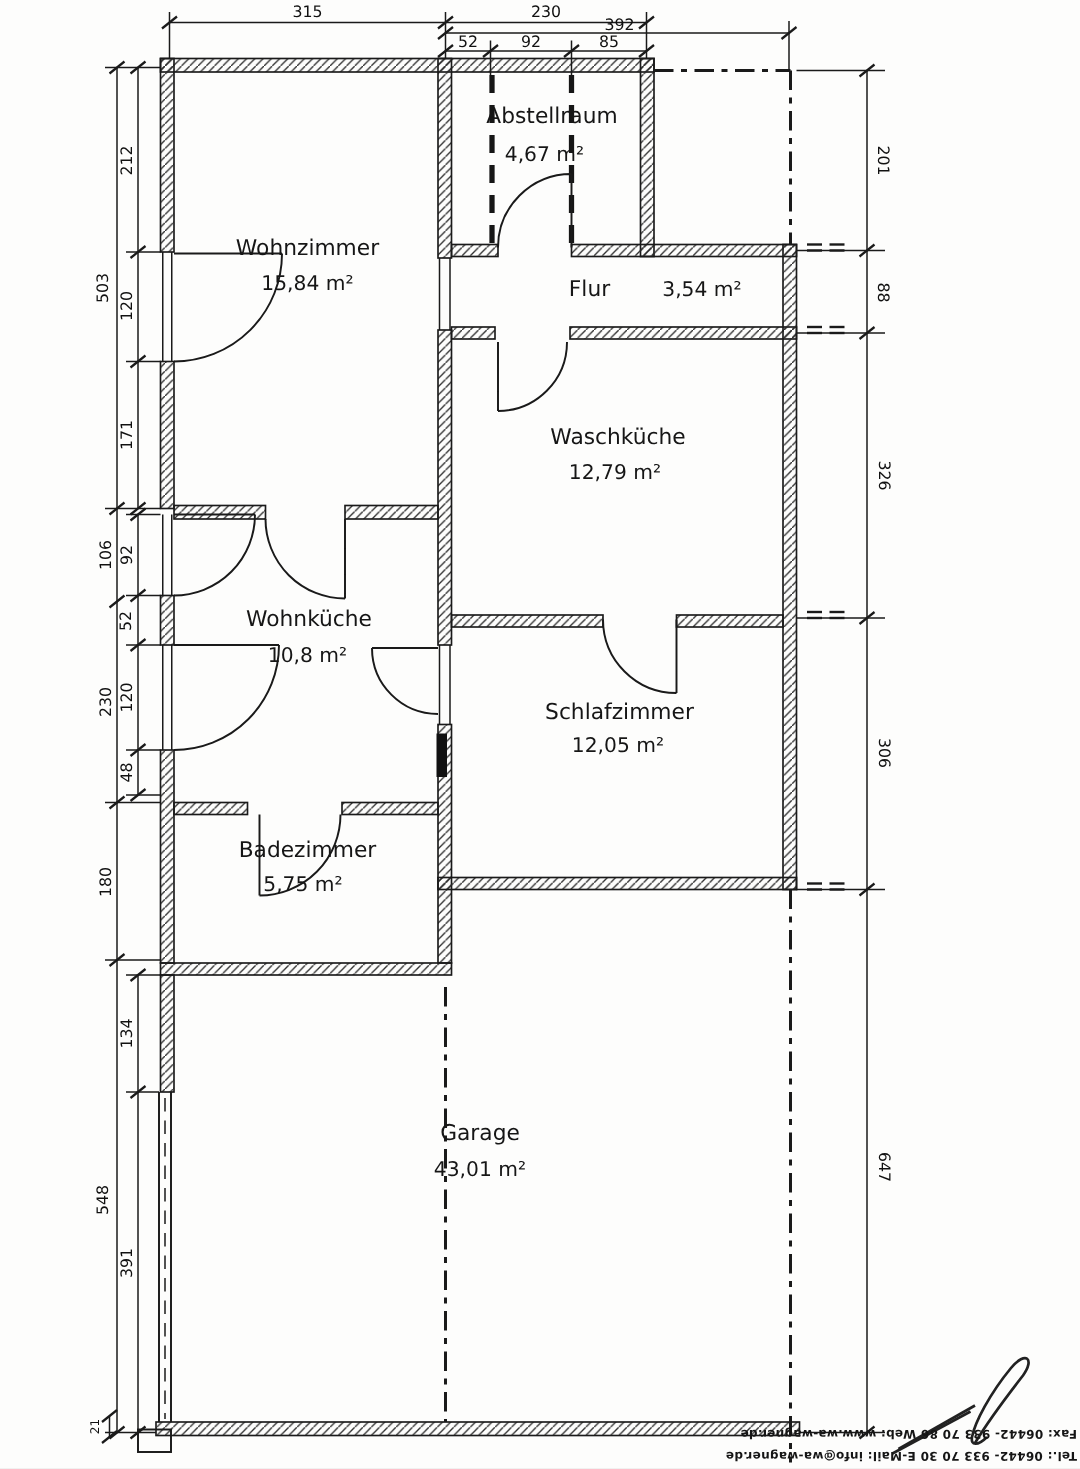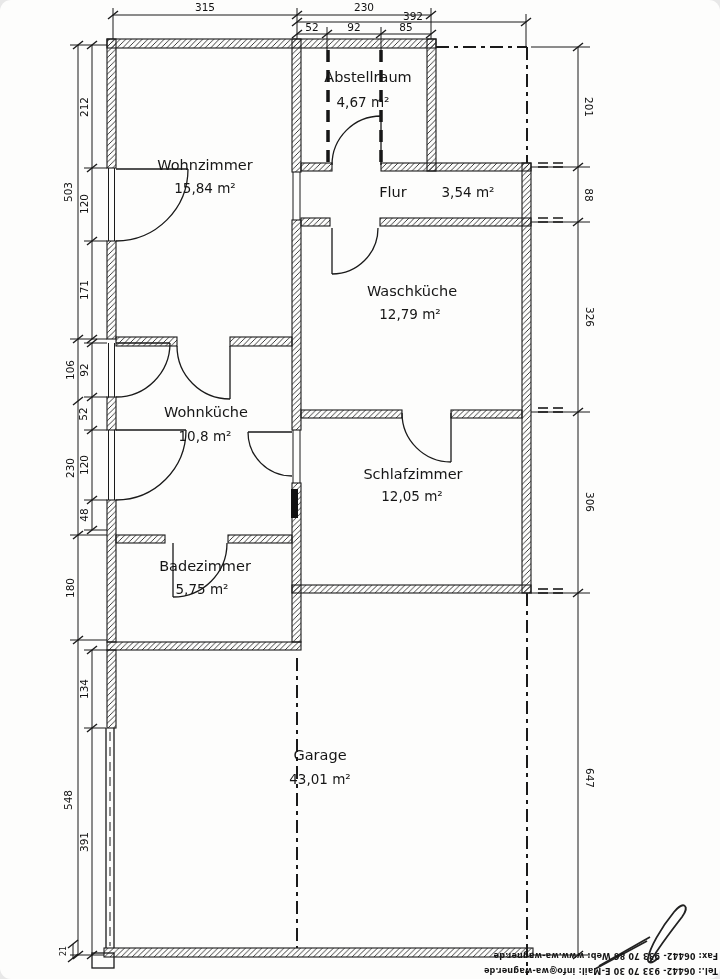--- a/index.html
+++ b/index.html
@@ -1,17 +1,17 @@
 <!DOCTYPE html>
 <html><head>
 <meta charset="utf-8">
 <style>
   html,body{margin:0;padding:0;background:#e8e8e8;}
   #page{position:relative;width:720px;height:979px;background:#fdfdfc;overflow:hidden;
-        font-family:"DejaVu Sans","Liberation Sans",sans-serif;border-radius:11px;}
+        font-family:"DejaVu Sans","Liberation Sans",sans-serif;}
   #plan-svg{position:absolute;left:0;top:0;}
   .room-name{font-size:14.5px;fill:#161616;}
   .room-area{font-size:13.5px;fill:#161616;}
   .dim{font-size:10.5px;fill:#111;}
   .dim-sm{font-size:8px;fill:#111;}
   #footer-contact{
     position:absolute;left:480px;top:944px;width:238px;height:34px;
     transform:rotate(180deg);
     font-size:8px;font-weight:700;color:#151515;line-height:15px;
     letter-spacing:.2px;white-space:nowrap;

